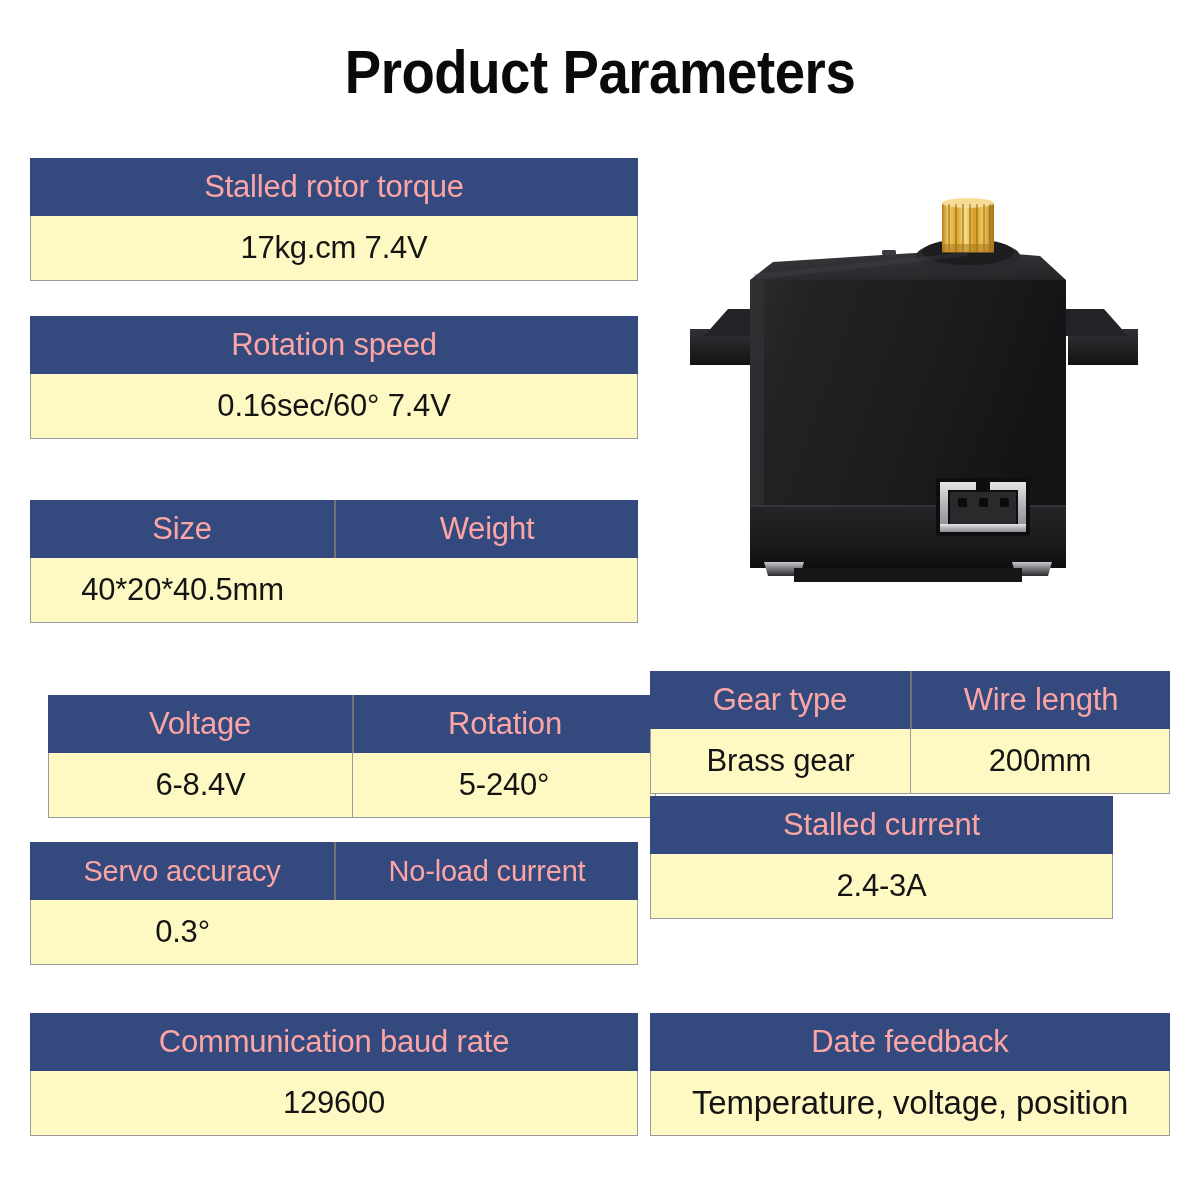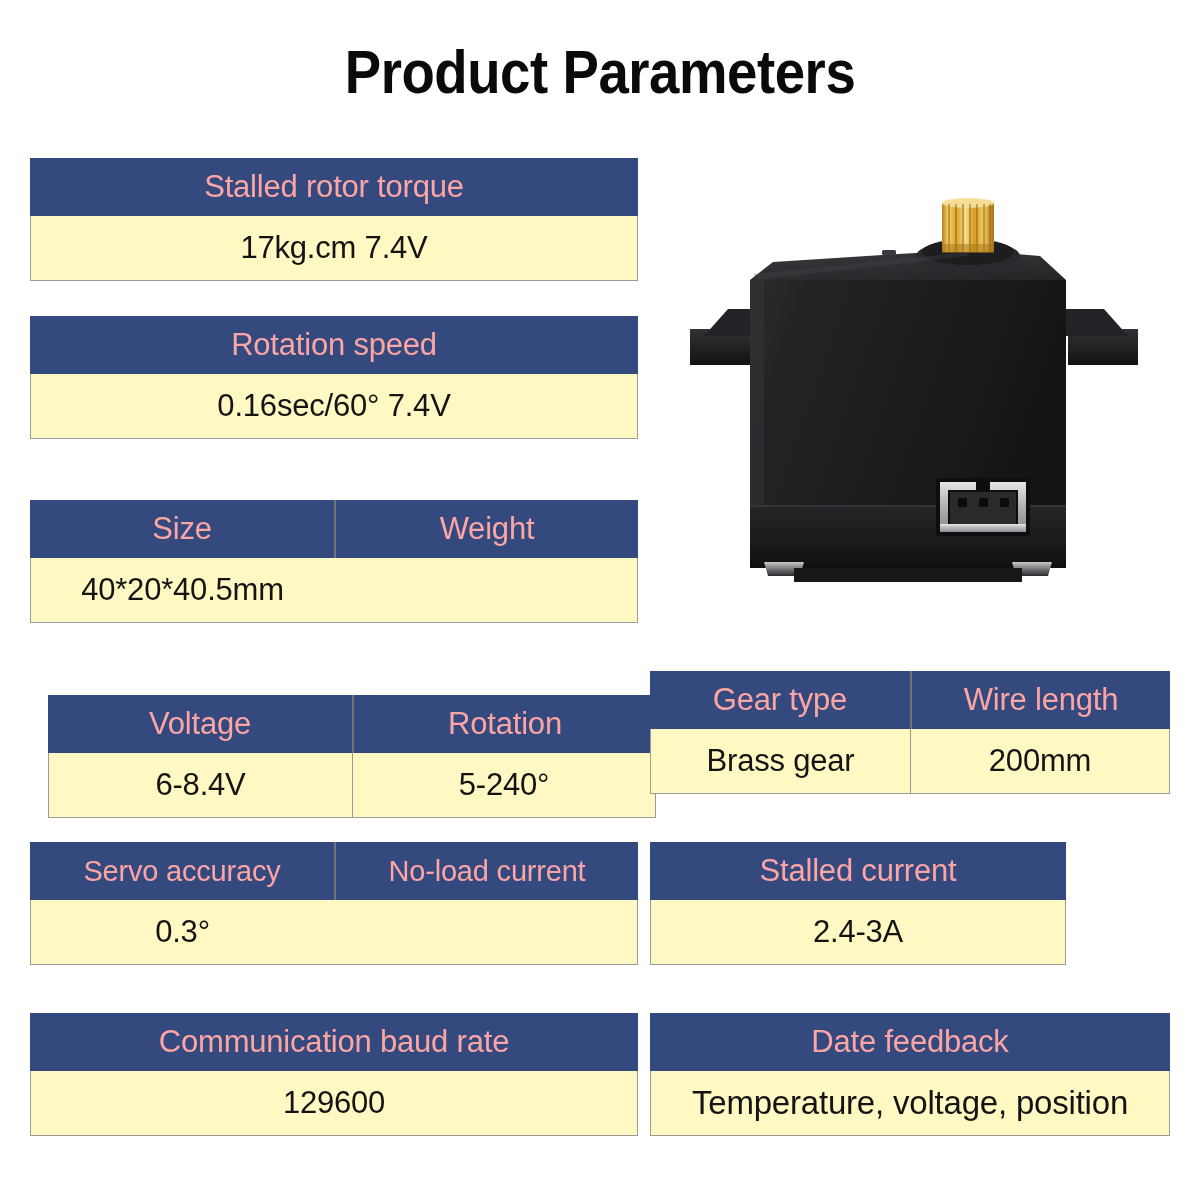--- a/index.html
+++ b/index.html
@@ -156,21 +156,21 @@
 <div class="spec-block" style="left:30px; top:842px; width:608px;">
   <div class="spec-head">
     <div class="head-cell tight" style="width:50%;">Servo accuracy</div>
     <div class="head-cell tight" style="width:50%;">No-load current</div>
   </div>
   <div class="spec-vals">
     <div class="val-cell" style="width:50%;">0.3°</div>
   </div>
 </div>
 
-<div class="spec-block" style="left:650px; top:842px; width:416px;">
+<div class="spec-block" style="left:650px; top:796px; width:463px;">
   <div class="spec-head">
     <div class="head-cell" style="width:100%;">Stalled current</div>
   </div>
   <div class="spec-vals">
     <div class="val-cell" style="width:100%;">2.4-3A</div>
   </div>
 </div>
 
 <div class="spec-block" style="left:30px; top:1013px; width:608px;">
   <div class="spec-head">

